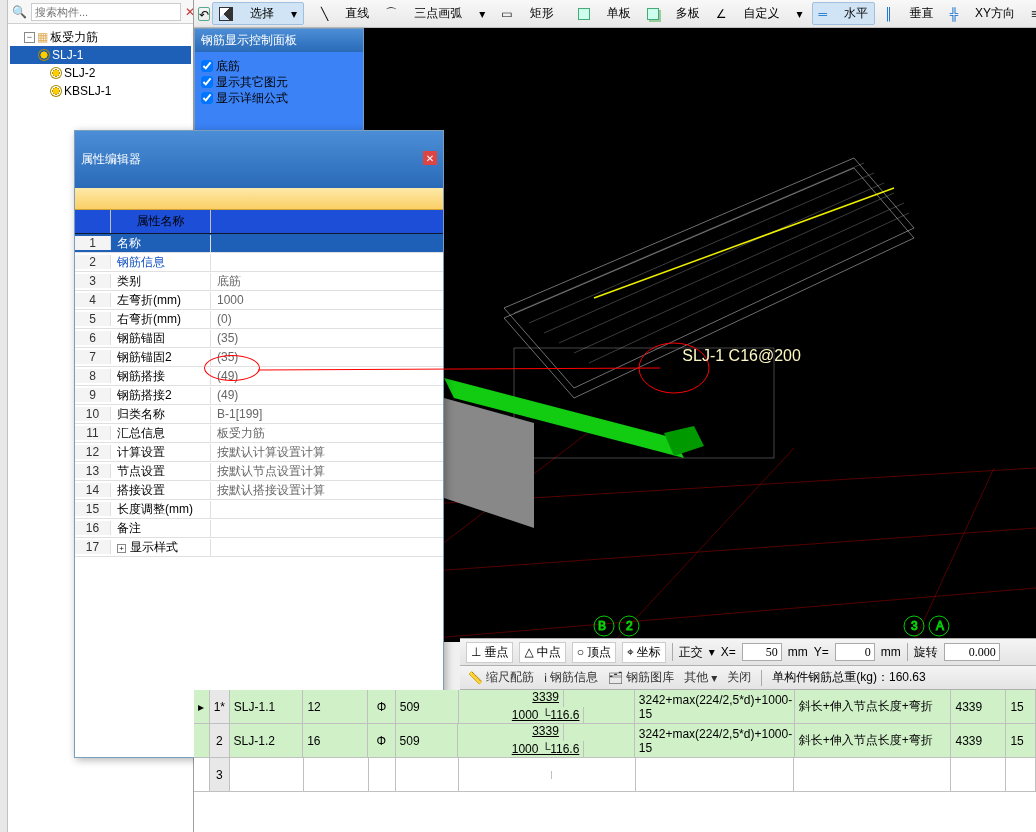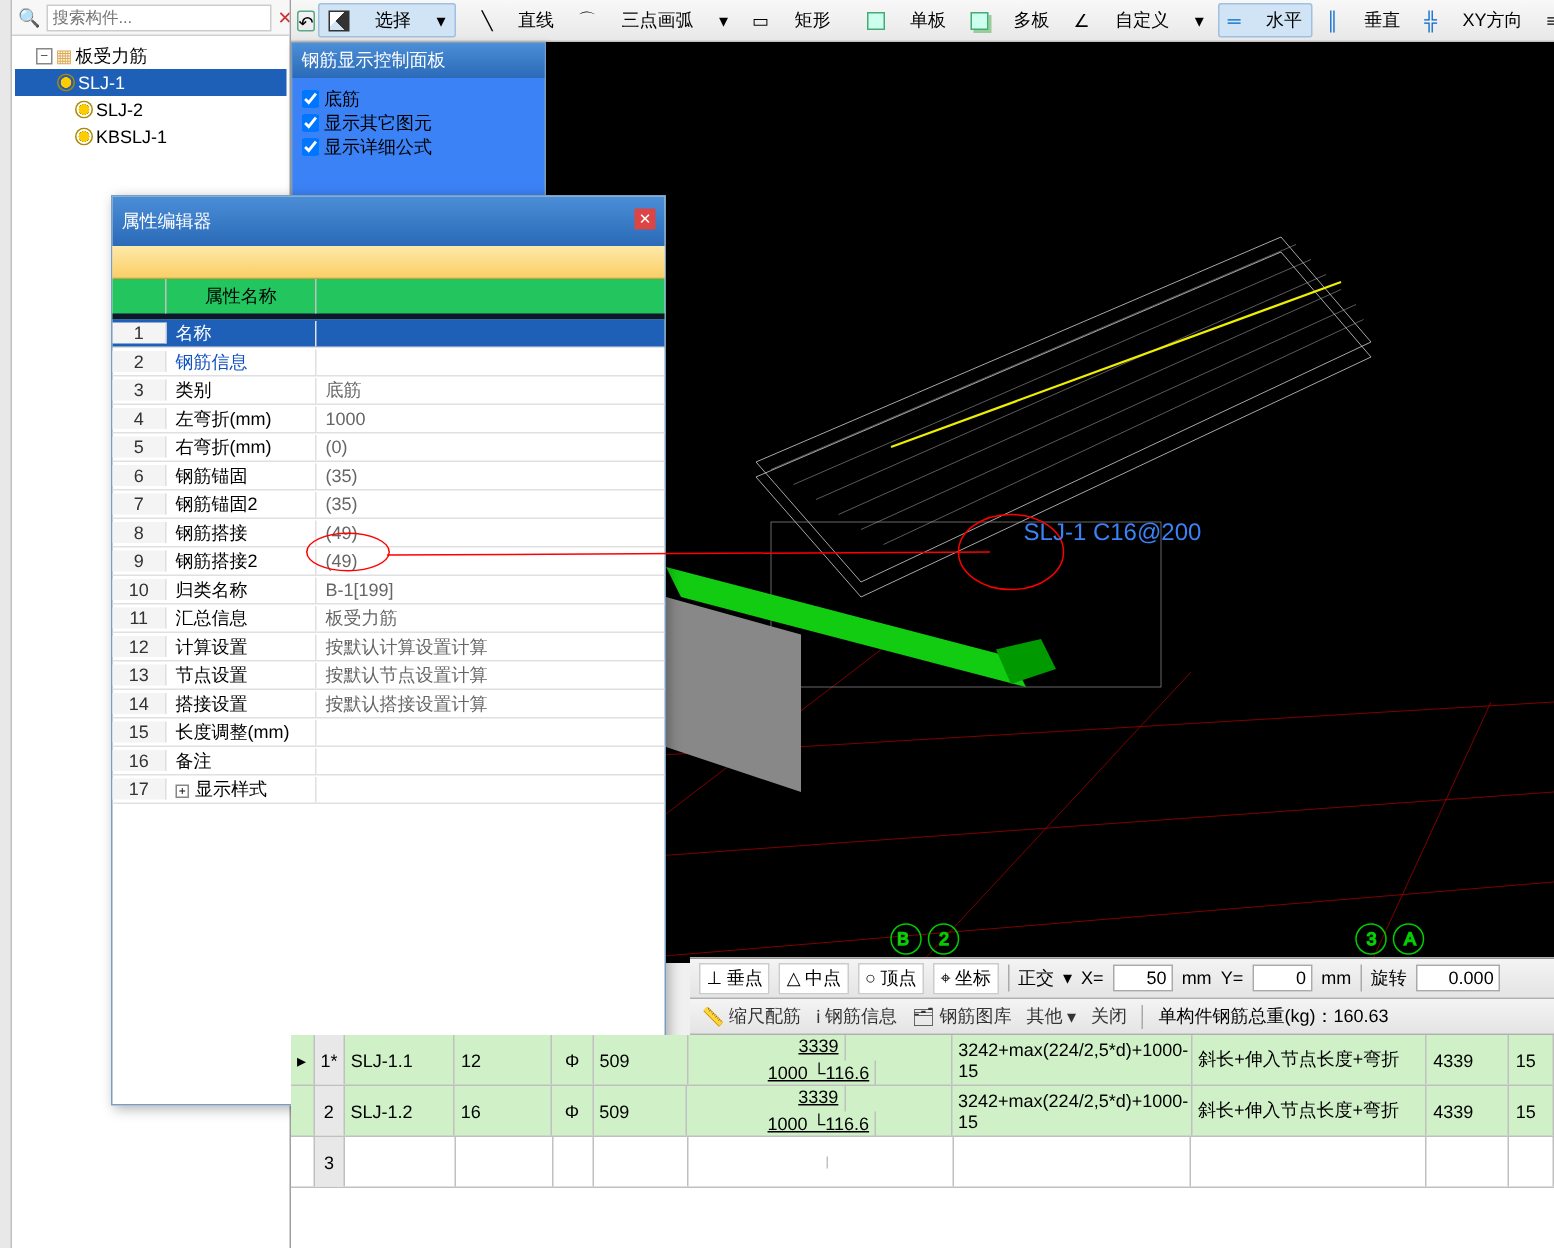--- a/index.html
+++ b/index.html
@@ -22,53 +22,53 @@
 .tree { padding: 4px 2px; }
 .tree-row { display:flex; align-items:center; gap:2px; height:18px; padding-left: 4px; cursor:pointer;}
 .tree-row .exp { width:11px; height:11px; border:1px solid #888; display:flex; align-items:center; justify-content:center; font-size:9px; line-height:1; color:#555;}
 .tree-row .gear { width:12px; height:12px; background: radial-gradient(circle,#fc0 40%,#a80 42%, transparent 44%); border-radius:50%; box-shadow:0 0 0 1px #a80 inset;}
 .tree-row.sel { background:#1e5fb8; color:#fff;padding-left:28px;}
 .tree-child { padding-left: 40px;}
 
 
 .viewport { position:absolute; left:194px; top:28px; right:0; bottom:190px; background:#000; }
 .viewport svg { width:100%; height:100%; }
-.vp-label { position:absolute; color:#3b82f6; font-size:16px; left:58%; top:52%;}
+.vp-label { position:absolute; color:#fef9c3; font-size:16px; left:58%; top:52%;}
 
 
 .ctrl-panel { position:absolute; left:194px; top:28px; width:170px; background:#3b82f6; border:1px solid #7b9ebd; box-shadow:2px 2px 5px rgba(0,0,0,.3);}
 .panel-title { background:linear-gradient(#4b8ed6,#2a6ab8); color:#fff; padding:3px 6px; font-size:12px; display:flex; justify-content:space-between; align-items:center;}
 .panel-body { padding:6px; min-height:140px;}
 .chk-row { display:flex; align-items:center; gap:3px; height:16px;}
 .chk-row input { width:12px; height:12px;}
 
 
 .prop-panel { position:absolute; left:74px; top:130px; width:370px; background:#fff; border:1px solid #7b9ebd; box-shadow:2px 2px 8px rgba(0,0,0,.3);}
-.prop-title { background:linear-gradient(#4b8ed6,#2a6ab8); color:#fff; padding:8px 6px; display:flex; justify-content:space-between;}
+.prop-title { background:linear-gradient(#4b8ed6,#2a6ab8); color:#fff; padding:20px 6px; display:flex; justify-content:space-between;}
 .prop-title .x { width:14px; height:14px; background:#d44; color:#fff; display:flex; align-items:center; justify-content:center; font-size:10px; cursor:pointer;}
 .prop-toolbar { height:22px; background:linear-gradient(#fde9a8,#fbcf66); border-bottom:1px solid #d0a030;}
-.prop-hdr { display:flex; background:#22c55e; border-bottom:4px solid #0f172a;}
+.prop-hdr { display:flex; background:#1d4ed8; border-bottom:1px solid #0f172a;}
 .prop-hdr div:first-child {width:36px; text-align:center; padding:3px 0; border-right:1px solid #c0c0c0;}
 .prop-hdr div:nth-child(2) {width:100px; text-align:center; padding:3px 0; border-right:1px solid #c0c0c0;}
 .prop-hdr div:last-child {flex:1; text-align:center; padding:3px 0;}
 .prop-row { display:flex; border-bottom:1px solid #e0e0e0; height:19px; align-items:center;}
 .prop-row.sel { background:#1e5fb8; color:#fff;}
 .prop-row .num { width:36px; text-align:center; border-right:1px solid #e0e0e0; background:#f4f4f4; color:#333;}
 .prop-row .name { width:100px; padding-left:6px; border-right:1px solid #e0e0e0;}
 .prop-row .val { flex:1; padding-left:6px; color:#666;}
 .lnk { color:#1050c0;}
 .plusbox { display:inline-block; width:9px; height:9px; border:1px solid #888; font-size:8px; line-height:8px; text-align:center; margin-right:4px;}
 
 
 .red-ellipse { position:absolute; border:1px solid #f00; border-radius:50%;}
 
 
 .status-bar { position:absolute; left:460px; right:0; top:638px; height:28px; background:linear-gradient(#f4f4f4,#e4e4e4); border-top:1px solid #b0b0b0; border-bottom:1px solid #b0b0b0; display:flex; align-items:center; gap:6px; padding:0 6px;}
 .st-btn { display:flex; align-items:center; gap:3px; padding:1px 4px; border:1px solid #ccc; background:#fff; cursor:pointer;}
-.st-inp { width:40px; height:18px; border:1px solid #aaa; text-align:right; padding:0 3px;}
+.st-inp { width:40px; height:18px; border:1px solid #aaa; text-align:right; padding:0 3px;font-family:Liberation Serif, serif;}
 
 
 .info-bar { position:absolute; left:460px; right:0; top:666px; height:24px; background:linear-gradient(#f4f4f4,#e4e4e4); border-bottom:1px solid #b0b0b0; display:flex; align-items:center; gap:10px; padding:0 8px;}
 .info-link { color:#333; cursor:pointer; display:flex; align-items:center; gap:3px;}
 
 
 .data-table { position:absolute; left:194px; right:0; top:690px; bottom:0; background:#fff; overflow:hidden;}
 .dt-hdr { display:flex; height:22px; background:linear-gradient(#f4f4f4,#e4e4e4); border-bottom:1px solid #b0b0b0;}
 .dt-hdr div { border-right:1px solid #b0b0b0; text-align:center; padding-top:3px;}
 .dt-row { display:flex; height:34px; border-bottom:1px solid #c0c0c0;}

